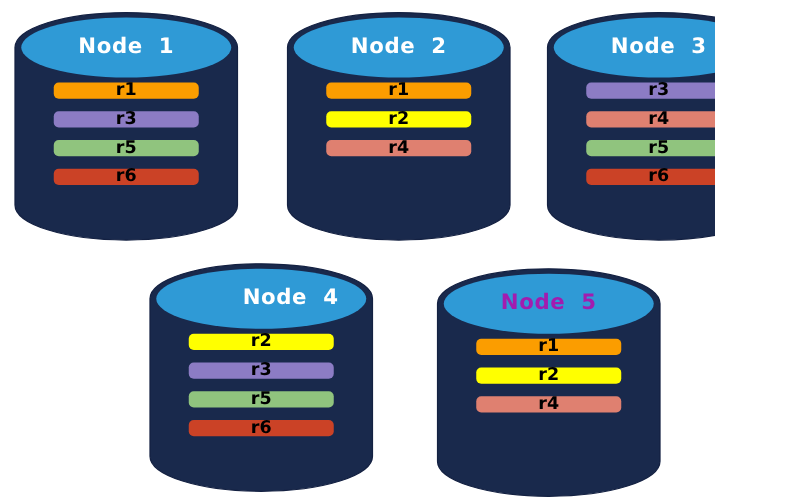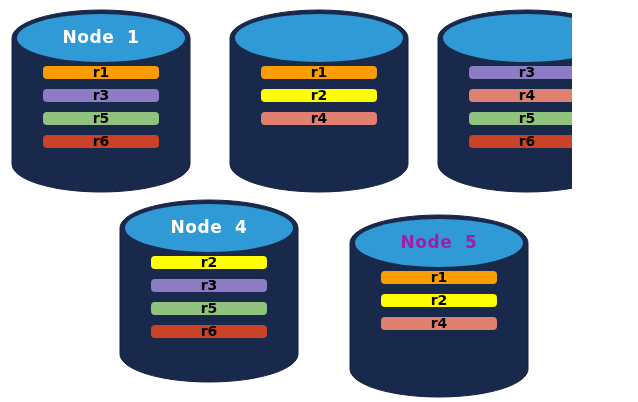--- a/index.html
+++ b/index.html
@@ -55,21 +55,21 @@
     border-radius: 4px;
     text-align: center;
     font-size: 14px;
     font-weight: bold;
     color: #000000;
   }
   
   .pos-1 { left: 11px;  top: 8px;   }
   .pos-2 { left: 229px; top: 8px;   }
   .pos-3 { left: 437px; top: 8px;   }
-  .pos-4 { left: 119px; top: 198px; }
+  .pos-4 { left: 119px; top: 209px; padding-left: 47px; }
   .pos-5 { left: 349px; top: 213px; }
 </style>
 </head>
 <body>
 
 <div class="canvas" id="canvas">
 
     <div class="cylinder pos-1">
       <svg class="cyl-svg" viewBox="0 0 180 186" aria-hidden="true">
         <path class="cyl-body" d="M1,30 A89,28 0 0 1 179,30 L179,156 A89,28 0 0 1 1,156 Z" stroke-width="1" fill="#19294C" stroke="#142142"></path>
@@ -82,32 +82,34 @@
         <div class="bar" style="background: rgb(144, 196, 126); color: rgb(0, 0, 0);">r5</div>
         <div class="bar" style="background: rgb(203, 66, 38); color: rgb(0, 0, 0);">r6</div>
       </div>
     </div>
 
     <div class="cylinder pos-2">
       <svg class="cyl-svg" viewBox="0 0 180 186" aria-hidden="true">
         <path class="cyl-body" d="M1,30 A89,28 0 0 1 179,30 L179,156 A89,28 0 0 1 1,156 Z" stroke-width="1" fill="#19294C" stroke="#142142"></path>
         <ellipse class="cyl-top" cx="90" cy="30" rx="84" ry="24" fill="#2F9AD6"></ellipse>
       </svg>
+      <div class="node-title" style="color: rgb(255, 255, 255);">Node  2</div>
       <div class="bars">
         <div class="bar" style="background: rgb(251, 157, 0); color: rgb(0, 0, 0);">r1</div>
         <div class="bar" style="background: rgb(255, 255, 0); color: rgb(0, 0, 0);">r2</div>
         <div class="bar" style="background: rgb(223, 128, 112); color: rgb(0, 0, 0);">r4</div>
       </div>
     </div>
 
     <div class="cylinder pos-3">
       <svg class="cyl-svg" viewBox="0 0 180 186" aria-hidden="true">
         <path class="cyl-body" d="M1,30 A89,28 0 0 1 179,30 L179,156 A89,28 0 0 1 1,156 Z" stroke-width="1" fill="#19294C" stroke="#142142"></path>
         <ellipse class="cyl-top" cx="90" cy="30" rx="84" ry="24" fill="#2F9AD6"></ellipse>
       </svg>
+      <div class="node-title" style="color: rgb(255, 255, 255);">Node  3</div>
       <div class="bars">
         <div class="bar" style="background: rgb(140, 124, 196); color: rgb(0, 0, 0);">r3</div>
         <div class="bar" style="background: rgb(223, 128, 112); color: rgb(0, 0, 0);">r4</div>
         <div class="bar" style="background: rgb(144, 196, 126); color: rgb(0, 0, 0);">r5</div>
         <div class="bar" style="background: rgb(203, 66, 38); color: rgb(0, 0, 0);">r6</div>
       </div>
     </div>
 
     <div class="cylinder pos-4">
       <svg class="cyl-svg" viewBox="0 0 180 186" aria-hidden="true">

